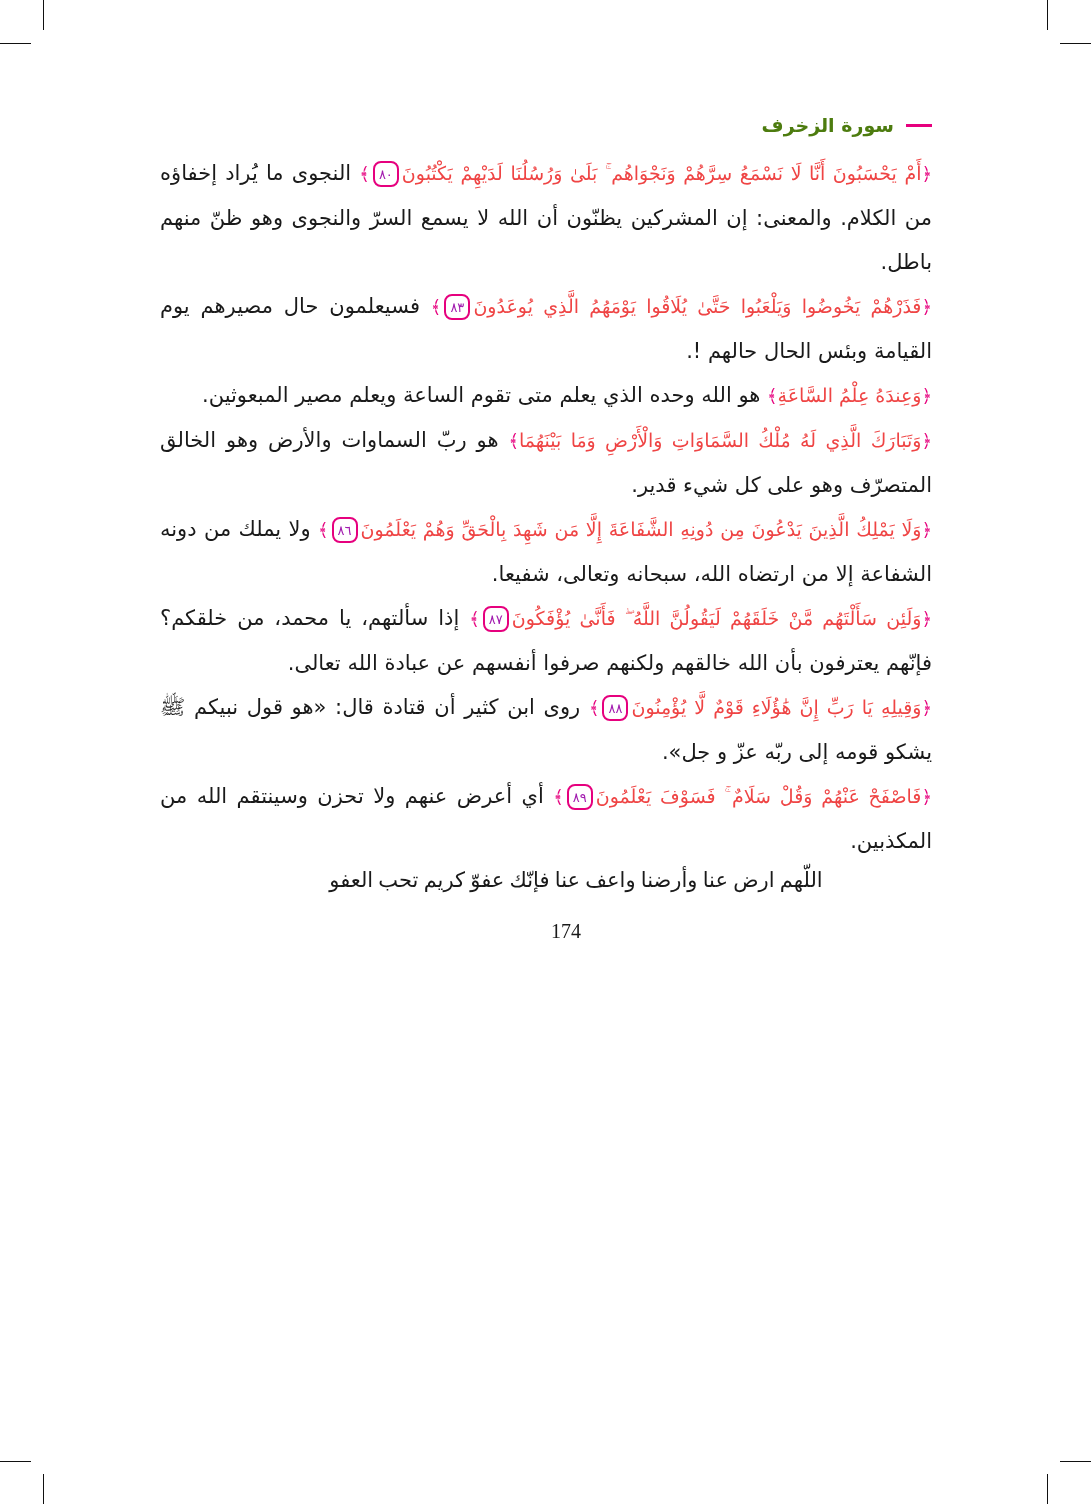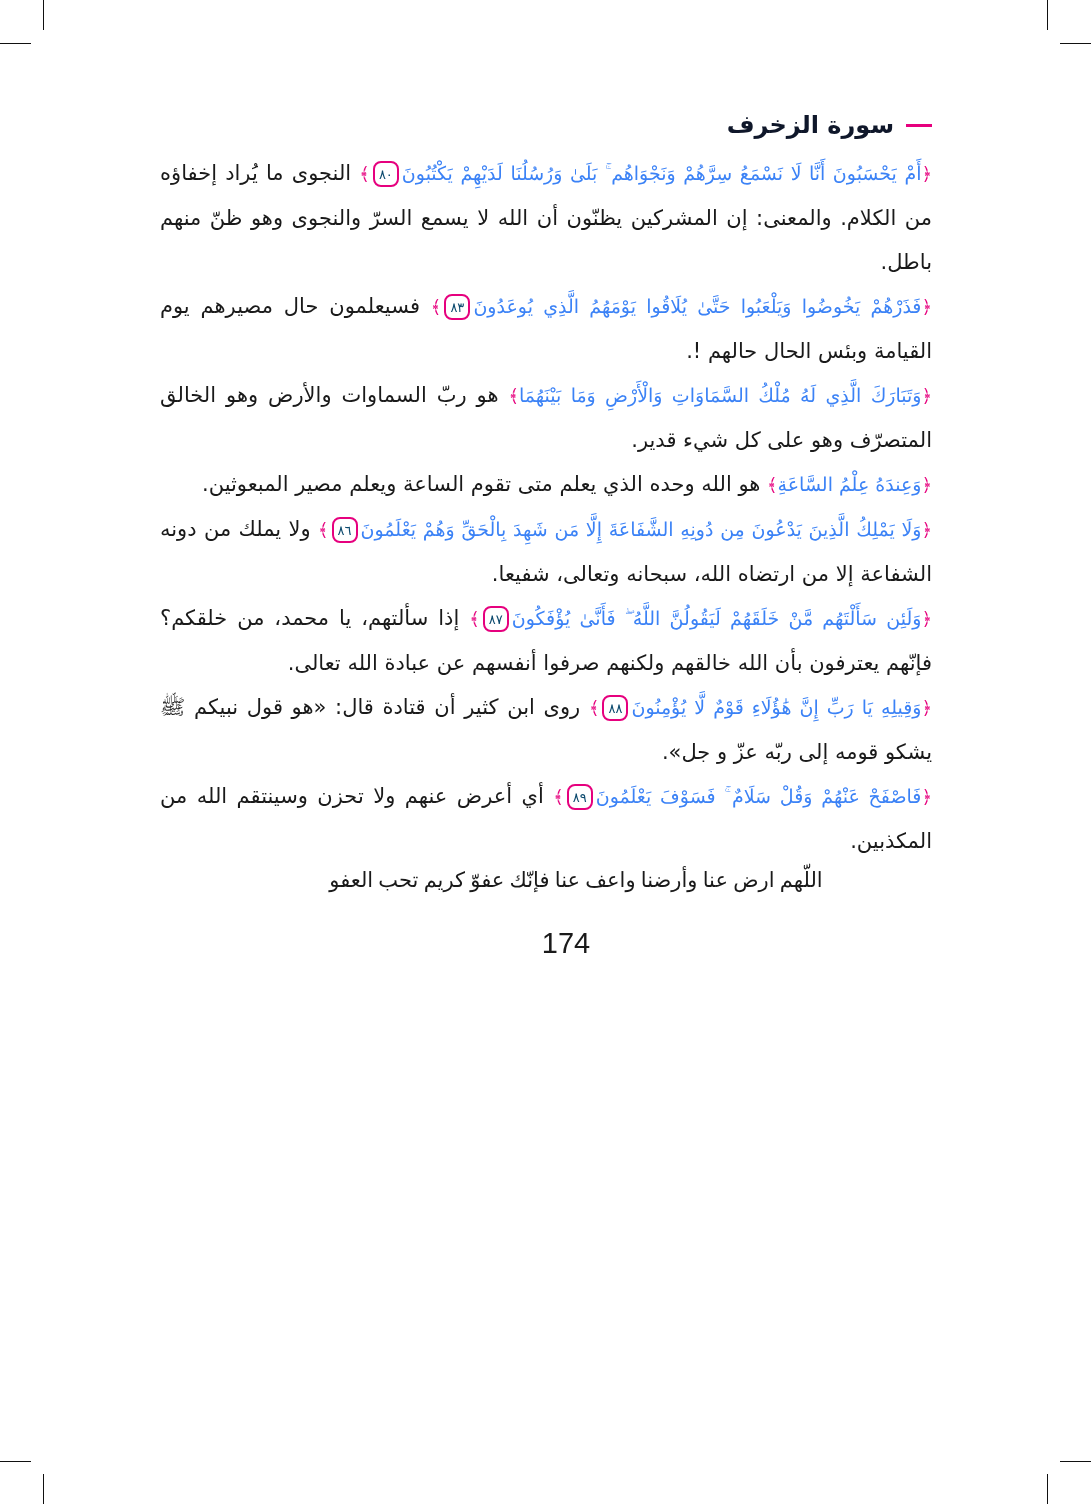--- a/index.html
+++ b/index.html
@@ -4,31 +4,31 @@
 <style>
   html, body { margin:0; padding:0; background:#ffffff; }
   body { width:1091px; height:1505px; position:relative; overflow:hidden;
          font-family:"DejaVu Sans", sans-serif; color:#1a1a1a; }
   .crop { position:absolute; background:#111; }
   .crop.v { width:1.3px; height:30px; }
   .crop.h { height:1.3px; width:31px; }
   .page { position:absolute; left:160px; top:105px; width:772px; }
   .header { direction:rtl; display:flex; align-items:center; gap:12px; height:40px; margin-bottom:6px; }
   .header .rule { width:26px; height:3px; background:#e6007e; display:inline-block; }
-  .header .title { color:#0f172a; font-size:24px; font-weight:bold; letter-spacing:0.5px; }
+  .header .title { color:#4d7c0f; font-size:19px; font-weight:bold; letter-spacing:0.5px; }
   .body { direction:rtl; text-align:justify; font-size:21px; line-height:44px; }
   .para { margin:0; }
-  .verse { color:#3b82f6; font-family:"DejaVu Serif", serif; font-size:19px; }
+  .verse { color:#ef4444; font-family:"DejaVu Serif", serif; font-size:19px; }
   .bracket { color:#e6007e; font-family:"DejaVu Serif", serif; font-size:18px; }
   .num { display:inline-block; min-width:26px; height:26px; line-height:24px; font-size:13px;
-         text-align:center; border:2px solid #e6007e; border-radius:8px; color:#0c4a6e;
+         text-align:center; border:2px solid #e6007e; border-radius:8px; color:#a21caf;
          margin:0 3px; vertical-align:middle; box-sizing:border-box; padding:0 2px; }
   .comm { color:#1a1a1a; }
   .dua { direction:rtl; text-align:center; font-size:21px; margin-top:2px; line-height:30px; padding-left:60px;font-family:Liberation Serif, serif; }
-  .pagenum { text-align:center; font-family:Liberation Sans, sans-serif; font-size:29px; margin-top:32px; padding-left:40px; }
+  .pagenum { text-align:center; font-family:Liberation Serif, serif; font-size:20px; margin-top:25px; padding-left:40px; }
 </style>
 </head>
 <body>
 
 <div class="crop v" style="left:43px;top:0;"></div>
 <div class="crop h" style="left:0;top:43px;"></div>
 <div class="crop v" style="left:1047px;top:0;"></div>
 <div class="crop h" style="left:1060px;top:43px;"></div>
 <div class="crop v" style="left:43px;top:1474px;"></div>
 <div class="crop h" style="left:0;top:1461px;"></div>
@@ -37,22 +37,22 @@
 
 <div class="page">
   <div class="header">
     <span class="rule"></span>
     <span class="title">سورة الزخرف</span>
   </div>
 
   <div class="body" id="body">
       <p class="para"><span class="bracket">﴿</span><span class="verse">أَمْ يَحْسَبُونَ أَنَّا لَا نَسْمَعُ سِرَّهُمْ وَنَجْوَاهُم ۚ بَلَىٰ وَرُسُلُنَا لَدَيْهِمْ يَكْتُبُونَ</span><span class="num">٨٠</span><span class="bracket">﴾</span> <span class="comm">النجوى ما يُراد إخفاؤه من الكلام. والمعنى: إن المشركين يظنّون أن الله لا يسمع السرّ والنجوى وهو ظنّ منهم باطل.</span></p>
       <p class="para"><span class="bracket">﴿</span><span class="verse">فَذَرْهُمْ يَخُوضُوا وَيَلْعَبُوا حَتَّىٰ يُلَاقُوا يَوْمَهُمُ الَّذِي يُوعَدُونَ</span><span class="num">٨٣</span><span class="bracket">﴾</span> <span class="comm">فسيعلمون حال مصيرهم يوم القيامة وبئس الحال حالهم !.</span></p>
+      <p class="para"><span class="bracket">﴿</span><span class="verse">وَعِندَهُ عِلْمُ السَّاعَةِ</span><span class="bracket">﴾</span> <span class="comm">هو الله وحده الذي يعلم متى تقوم الساعة ويعلم مصير المبعوثين.</span></p>
       <p class="para"><span class="bracket">﴿</span><span class="verse">وَتَبَارَكَ الَّذِي لَهُ مُلْكُ السَّمَاوَاتِ وَالْأَرْضِ وَمَا بَيْنَهُمَا</span><span class="bracket">﴾</span> <span class="comm">هو ربّ السماوات والأرض وهو الخالق المتصرّف وهو على كل شيء قدير.</span></p>
-      <p class="para"><span class="bracket">﴿</span><span class="verse">وَعِندَهُ عِلْمُ السَّاعَةِ</span><span class="bracket">﴾</span> <span class="comm">هو الله وحده الذي يعلم متى تقوم الساعة ويعلم مصير المبعوثين.</span></p>
       <p class="para"><span class="bracket">﴿</span><span class="verse">وَلَا يَمْلِكُ الَّذِينَ يَدْعُونَ مِن دُونِهِ الشَّفَاعَةَ إِلَّا مَن شَهِدَ بِالْحَقِّ وَهُمْ يَعْلَمُونَ</span><span class="num">٨٦</span><span class="bracket">﴾</span> <span class="comm">ولا يملك من دونه الشفاعة إلا من ارتضاه الله، سبحانه وتعالى، شفيعا.</span></p>
       <p class="para"><span class="bracket">﴿</span><span class="verse">وَلَئِن سَأَلْتَهُم مَّنْ خَلَقَهُمْ لَيَقُولُنَّ اللَّهُ ۖ فَأَنَّىٰ يُؤْفَكُونَ</span><span class="num">٨٧</span><span class="bracket">﴾</span> <span class="comm">إذا سألتهم، يا محمد، من خلقكم؟ فإنّهم يعترفون بأن الله خالقهم ولكنهم صرفوا أنفسهم عن عبادة الله تعالى.</span></p>
       <p class="para"><span class="bracket">﴿</span><span class="verse">وَقِيلِهِ يَا رَبِّ إِنَّ هَٰؤُلَاءِ قَوْمٌ لَّا يُؤْمِنُونَ</span><span class="num">٨٨</span><span class="bracket">﴾</span> <span class="comm">روى ابن كثير أن قتادة قال: «هو قول نبيكم ﷺ يشكو قومه إلى ربّه عزّ و جل».</span></p>
       <p class="para"><span class="bracket">﴿</span><span class="verse">فَاصْفَحْ عَنْهُمْ وَقُلْ سَلَامٌ ۚ فَسَوْفَ يَعْلَمُونَ</span><span class="num">٨٩</span><span class="bracket">﴾</span> <span class="comm">أي أعرض عنهم ولا تحزن وسينتقم الله من المكذبين.</span></p>
     </div>
 
   <div class="dua">اللّهم ارض عنا وأرضنا واعف عنا فإنّك عفوّ كريم تحب العفو</div>
   <div class="pagenum">174</div>
 </div>
 

